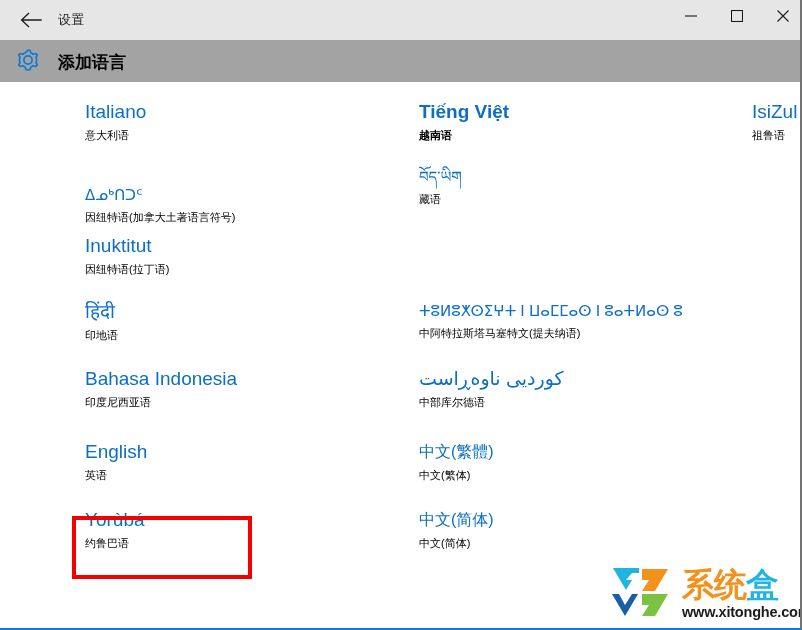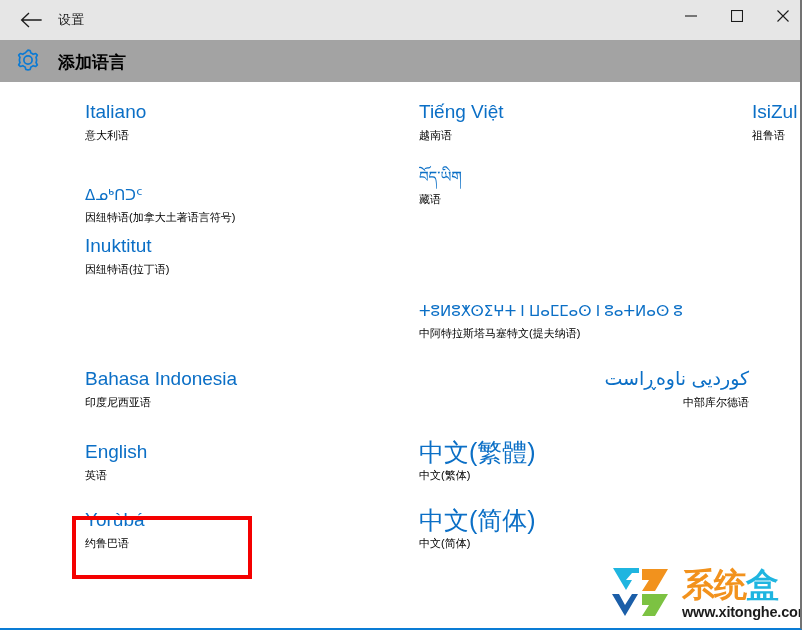--- a/index.html
+++ b/index.html
@@ -108,21 +108,21 @@
     font-size: 19px;
     line-height: 24px;
     color: #0b6fc6;
     white-space: nowrap;
   }
   .lang-native.small-script {
     font-size: 15px;
     line-height: 22px;
   }
   .lang-native.cjk {
-    font-size: 25px;
+    font-size: 16px;
   }
   .lang-zh {
     font-size: 11px;
     line-height: 20px;
     color: #000000;
     margin-top: 1px;
     white-space: nowrap;
   }
 
   
@@ -224,47 +224,51 @@
           <div class="lang-zh">意大利语</div>
         </div>
         <div class="lang-item" style="top: 84px; margin-top: 18px;">
           <div class="lang-native small-script">ᐃᓄᒃᑎᑐᑦ</div>
           <div class="lang-zh">因纽特语(加拿大土著语言符号)</div>
         </div>
         <div class="lang-item" style="top: 152px;">
           <div class="lang-native">Inuktitut</div>
           <div class="lang-zh">因纽特语(拉丁语)</div>
         </div>
+        <div class="lang-item" style="top: 218px;">
+          <div class="lang-native">हिंदी</div>
+          <div class="lang-zh">印地语</div>
+        </div>
         <div class="lang-item" style="top: 285px;">
           <div class="lang-native">Bahasa Indonesia</div>
           <div class="lang-zh">印度尼西亚语</div>
         </div>
         <div class="lang-item" style="top: 358px;">
           <div class="lang-native">English</div>
           <div class="lang-zh">英语</div>
         </div>
         <div class="lang-item" style="top: 426px;">
           <div class="lang-native">Yorùbá</div>
           <div class="lang-zh">约鲁巴语</div>
         </div>
       </div>
     <div class="column" id="col-2">
-        <div class="lang-item" style="top: 18px;">
+        <div class="lang-item" style="top: 18px; font-weight: bold;">
           <div class="lang-native">Tiếng Việt</div>
           <div class="lang-zh">越南语</div>
         </div>
         <div class="lang-item" style="top: 84px;">
           <div class="lang-native small-script">བོད་ཡིག</div>
           <div class="lang-zh">藏语</div>
         </div>
         <div class="lang-item" style="top: 218px;">
           <div class="lang-native small-script">ⵜⵓⵍⵓⵅⵙⵉⵖⵜ ⵏ ⵡⴰⵎⵎⴰⵙ ⵏ ⵓⴰⵜⵍⴰⵙ ⵓ</div>
           <div class="lang-zh">中阿特拉斯塔马塞特文(提夫纳语)</div>
         </div>
-        <div class="lang-item" style="top: 285px; text-align: right;">
+        <div class="lang-item" style="top: 285px;">
           <div class="lang-native">کوردیی ناوەڕاست</div>
           <div class="lang-zh">中部库尔德语</div>
         </div>
         <div class="lang-item" style="top: 358px;">
           <div class="lang-native cjk">中文(繁體)</div>
           <div class="lang-zh">中文(繁体)</div>
         </div>
         <div class="lang-item" style="top: 426px;">
           <div class="lang-native cjk">中文(简体)</div>
           <div class="lang-zh">中文(简体)</div>

